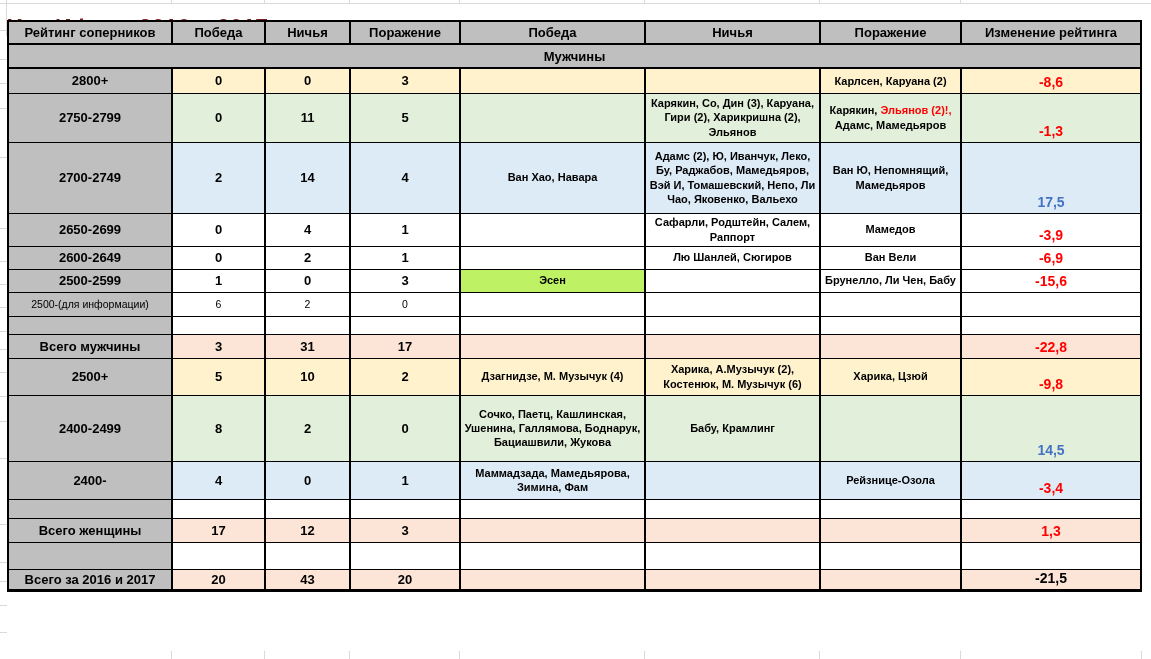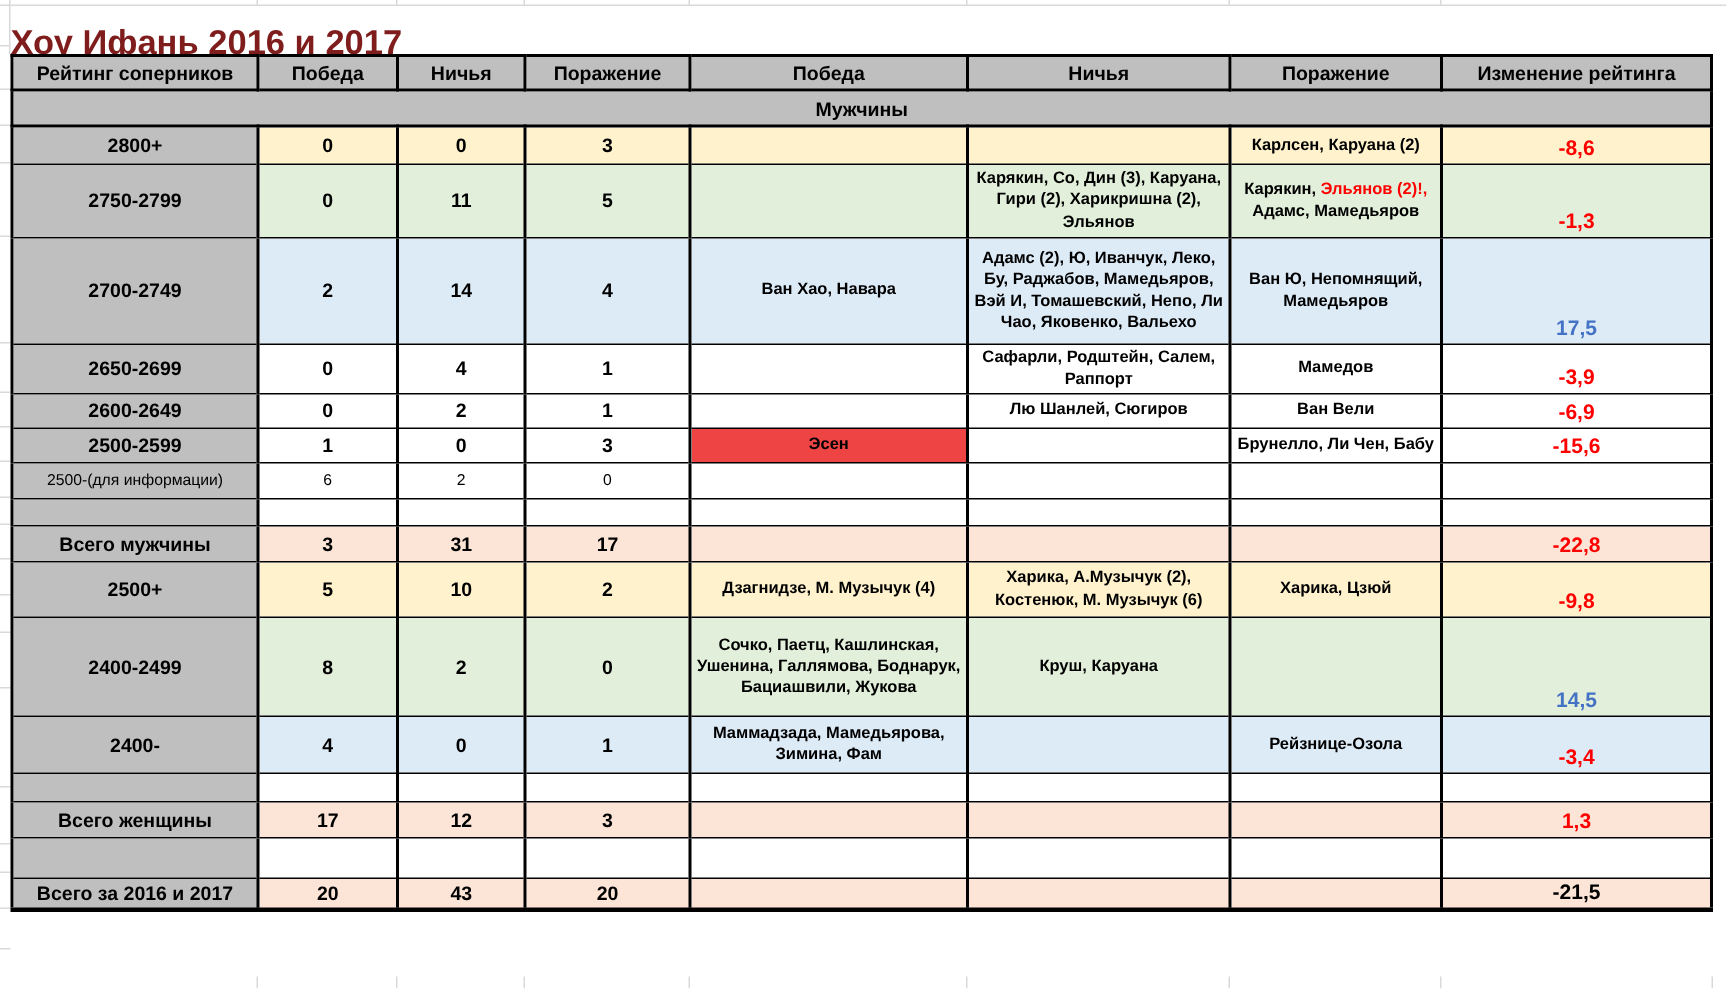--- a/index.html
+++ b/index.html
@@ -10,21 +10,21 @@
     position:relative;overflow:hidden;
   }
   .gl{position:absolute;background:#d9d9d9;}
   .title{
     position:absolute;left:7px;top:13px;width:1134px;height:31px;
     line-height:31px;text-align:left;
     font-size:23px;font-weight:bold;color:#7f1d1d;
     white-space:nowrap;
   }
   table.results{
-    position:absolute;left:7px;top:36px;
+    position:absolute;left:7px;top:20px;
     width:1133px;
     border-collapse:collapse;table-layout:fixed;
     border:2px solid #000;border-bottom:3px solid #000;
   }
   td{
     border:1px solid #000;
     border-left-width:2px;border-right-width:2px;
     overflow:hidden;
     text-align:center;vertical-align:middle;
     padding:0 2px;
@@ -158,21 +158,21 @@
         <td class="names" style="background: rgb(255, 255, 255);"></td>
         <td class="names" style="background: rgb(255, 255, 255);">Лю Шанлей, Сюгиров</td>
         <td class="names" style="background: rgb(255, 255, 255);">Ван Вели</td>
         <td class="chg" style="background: rgb(255, 255, 255); color: rgb(255, 0, 0);">-6,9</td>
       </tr>
       <tr style="height: 23px;">
         <td class="rating" style="background: rgb(191, 191, 191);">2500-2599</td>
         <td class="num" style="background: rgb(255, 255, 255);">1</td>
         <td class="num" style="background: rgb(255, 255, 255);">0</td>
         <td class="num" style="background: rgb(255, 255, 255);">3</td>
-        <td class="names" style="background: #ef4444;">Эсен</td>
+        <td class="names" style="background: #bef264;">Эсен</td>
         <td class="names" style="background: rgb(255, 255, 255);"></td>
         <td class="names" style="background: rgb(255, 255, 255);">Брунелло, Ли Чен, Бабу</td>
         <td class="chg" style="background: rgb(255, 255, 255); color: rgb(255, 0, 0);">-15,6</td>
       </tr>
       <tr style="height: 24px;">
         <td class="rating small" style="background: rgb(191, 191, 191); font-size: 10.5px;">2500-(для информации)</td>
         <td class="num small" style="background: rgb(255, 255, 255);">6</td>
         <td class="num small" style="background: rgb(255, 255, 255);">2</td>
         <td class="num small" style="background: rgb(255, 255, 255);">0</td>
         <td class="names" style="background: rgb(255, 255, 255);"></td>
@@ -209,21 +209,21 @@
         <td class="names" style="background: rgb(255, 242, 204);">Харика, А.Музычук (2), Костенюк, М. Музычук (6)</td>
         <td class="names" style="background: rgb(255, 242, 204);">Харика, Цзюй</td>
         <td class="chg" style="background: rgb(255, 242, 204); color: rgb(255, 0, 0);">-9,8</td>
       </tr>
       <tr style="height: 66px;">
         <td class="rating" style="background: rgb(191, 191, 191);">2400-2499</td>
         <td class="num" style="background: rgb(226, 239, 218);">8</td>
         <td class="num" style="background: rgb(226, 239, 218);">2</td>
         <td class="num" style="background: rgb(226, 239, 218);">0</td>
         <td class="names" style="background: rgb(226, 239, 218);">Сочко, Паетц, Кашлинская, Ушенина, Галлямова, Боднарук, Бациашвили, Жукова</td>
-        <td class="names" style="background: rgb(226, 239, 218);">Круш, Каруана</td>
+        <td class="names" style="background: rgb(226, 239, 218);">Бабу, Крамлинг</td>
         <td class="names" style="background: rgb(226, 239, 218);"></td>
         <td class="chg" style="background: rgb(226, 239, 218); color: rgb(68, 114, 196);">14,5</td>
       </tr>
       <tr style="height: 38px;">
         <td class="rating" style="background: rgb(191, 191, 191);">2400-</td>
         <td class="num" style="background: rgb(221, 235, 247);">4</td>
         <td class="num" style="background: rgb(221, 235, 247);">0</td>
         <td class="num" style="background: rgb(221, 235, 247);">1</td>
         <td class="names" style="background: rgb(221, 235, 247);">Маммадзада, Мамедьярова, Зимина, Фам</td>
         <td class="names" style="background: rgb(221, 235, 247);"></td>

